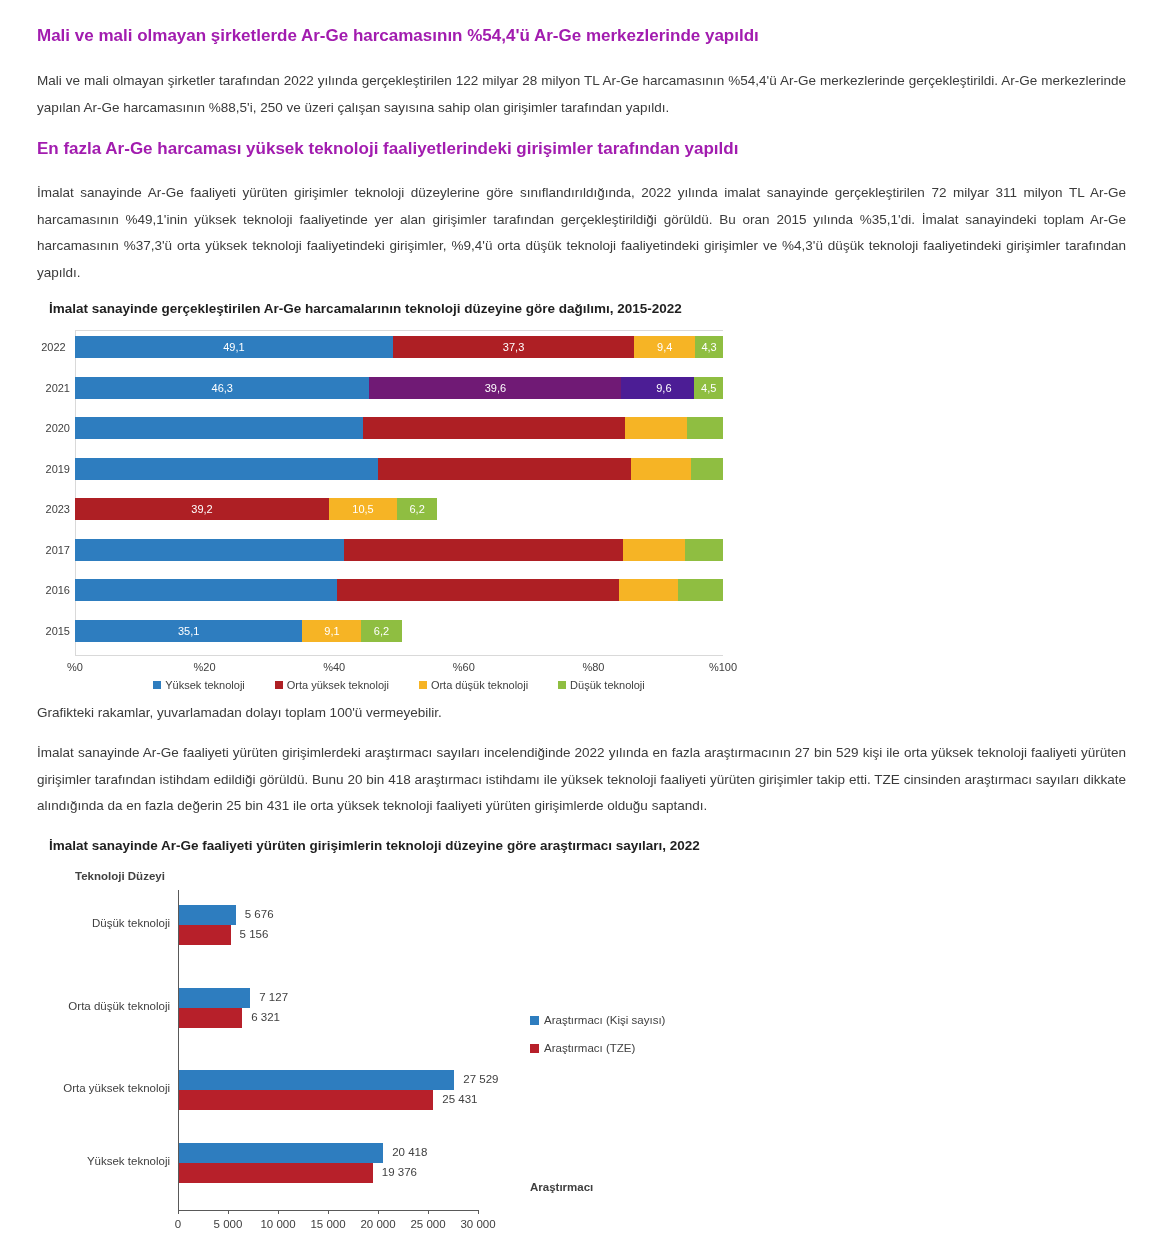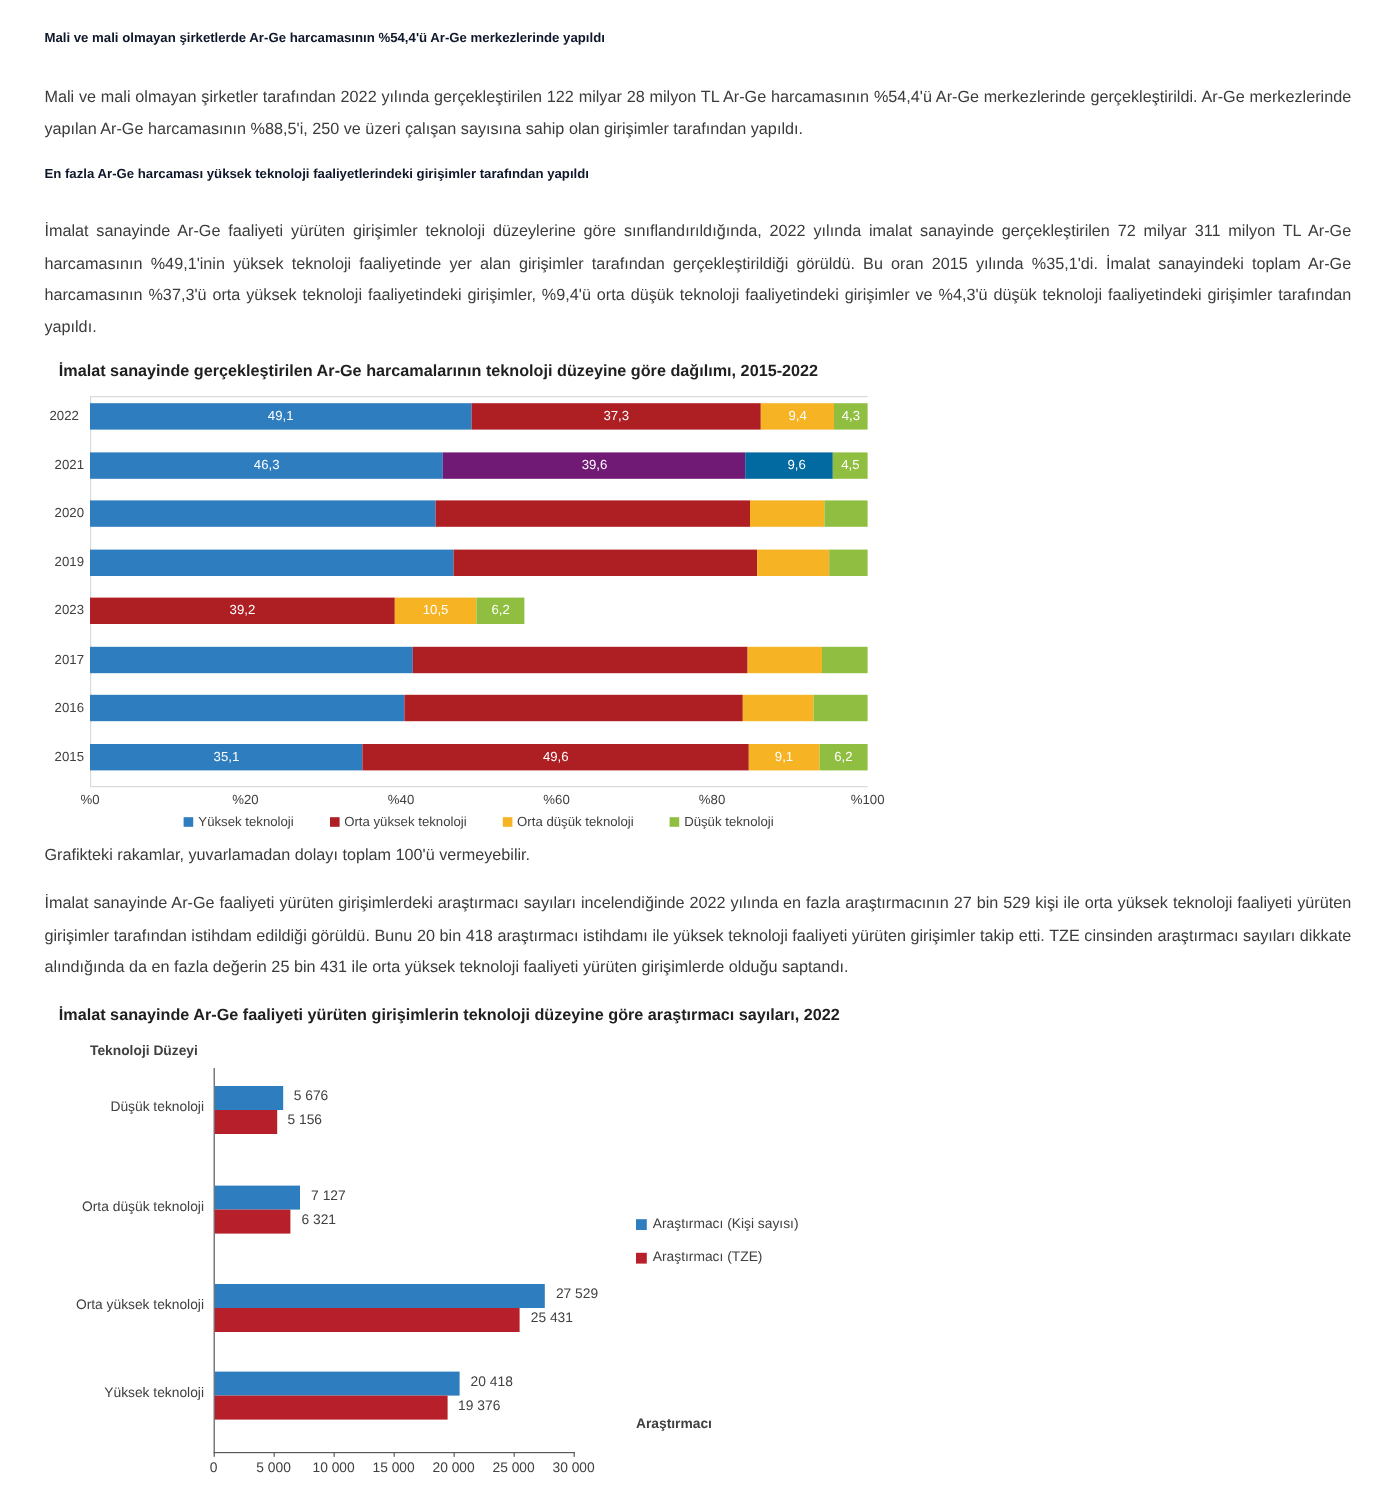--- a/index.html
+++ b/index.html
@@ -2,21 +2,21 @@
 <html lang="tr"><head>
 <meta charset="utf-8">
 <style>
   html,body{margin:0;padding:0;}
   body{
     width:1162px;height:1240px;background:#ffffff;position:relative;
     font-family:"Liberation Sans", sans-serif;color:#3b3b3b;
   }
   .abs{position:absolute;}
   .heading{
-    left:37px;width:1090px;font-size:11px;font-weight:bold;color:#0f172a;
+    left:37px;width:1090px;font-size:17px;font-weight:bold;color:#a21caf;
   }
   .para{
     left:37px;width:1089px;font-size:13.5px;line-height:26.5px;
     text-align:justify;color:#3b3b3b;
   }
   .chart-title{
     left:37px;width:1000px;font-size:13.5px;font-weight:bold;color:#1f1f1f;margin-left:12px;
   }
   .footnote{
     left:37px;width:1000px;font-size:13.5px;color:#3b3b3b;
@@ -69,21 +69,21 @@
       </div>
     </div>
     <div class="ylab" style="position: absolute; left: 0px; top: 51.57px; width: 33px;">2021</div>
     <div class="track" style="left: 38px; top: 46.57px; width: 648px;">
       <div class="seg" style="width: 46.3%; background: rgb(46, 125, 191);">
         <span class="seglab">46,3</span>
       </div>
       <div class="seg" style="width: 39.6%; background: #701a75;">
         <span class="seglab">39,6</span>
       </div>
-      <div class="seg" style="width: 9.6%; background: #0369a1; padding-left: 12px;">
+      <div class="seg" style="width: 9.6%; background: #4c1d95; padding-left: 12px;">
         <span class="seglab">9,6</span>
       </div>
       <div class="seg" style="width: 4.5%; background: rgb(143, 190, 65);">
         <span class="seglab">4,5</span>
       </div>
     </div>
     <div class="ylab" style="position: absolute; left: 0px; top: 92.14px; width: 33px;">2020</div>
     <div class="track" style="left: 38px; top: 87.14px; width: 648px;">
       <div class="seg" style="width: 44.5%; background: rgb(46, 125, 191);"></div>
       <div class="seg" style="width: 40.4%; background: rgb(174, 31, 36);"></div>
@@ -120,23 +120,20 @@
     <div class="track" style="left: 38px; top: 249.42px; width: 648px;">
       <div class="seg" style="width: 40.5%; background: rgb(46, 125, 191);"></div>
       <div class="seg" style="width: 43.5%; background: rgb(174, 31, 36);"></div>
       <div class="seg" style="width: 9%; background: rgb(246, 180, 37);"></div>
       <div class="seg" style="width: 7%; background: rgb(143, 190, 65);"></div>
     </div>
     <div class="ylab" style="position: absolute; left: 0px; top: 294.99px; width: 33px;">2015</div>
     <div class="track" style="left: 38px; top: 289.99px; width: 648px;">
       <div class="seg" style="width: 35.1%; background: rgb(46, 125, 191);">
         <span class="seglab">35,1</span>
-      </div>
-      <div class="seg" style="width: 49.6%; background: rgb(174, 31, 36);">
-        <span class="seglab">49,6</span>
       </div>
       <div class="seg" style="width: 9.1%; background: rgb(246, 180, 37);">
         <span class="seglab">9,1</span>
       </div>
       <div class="seg" style="width: 6.2%; background: rgb(143, 190, 65);">
         <span class="seglab">6,2</span>
       </div>
     </div>
     <div class="gridline" style="position: absolute; left: 38px; top: 325px; width: 648px; height: 1px;"></div>
     <div class="tick" style="position: absolute; left: 8px; top: 331px; width: 60px;">%0</div>

